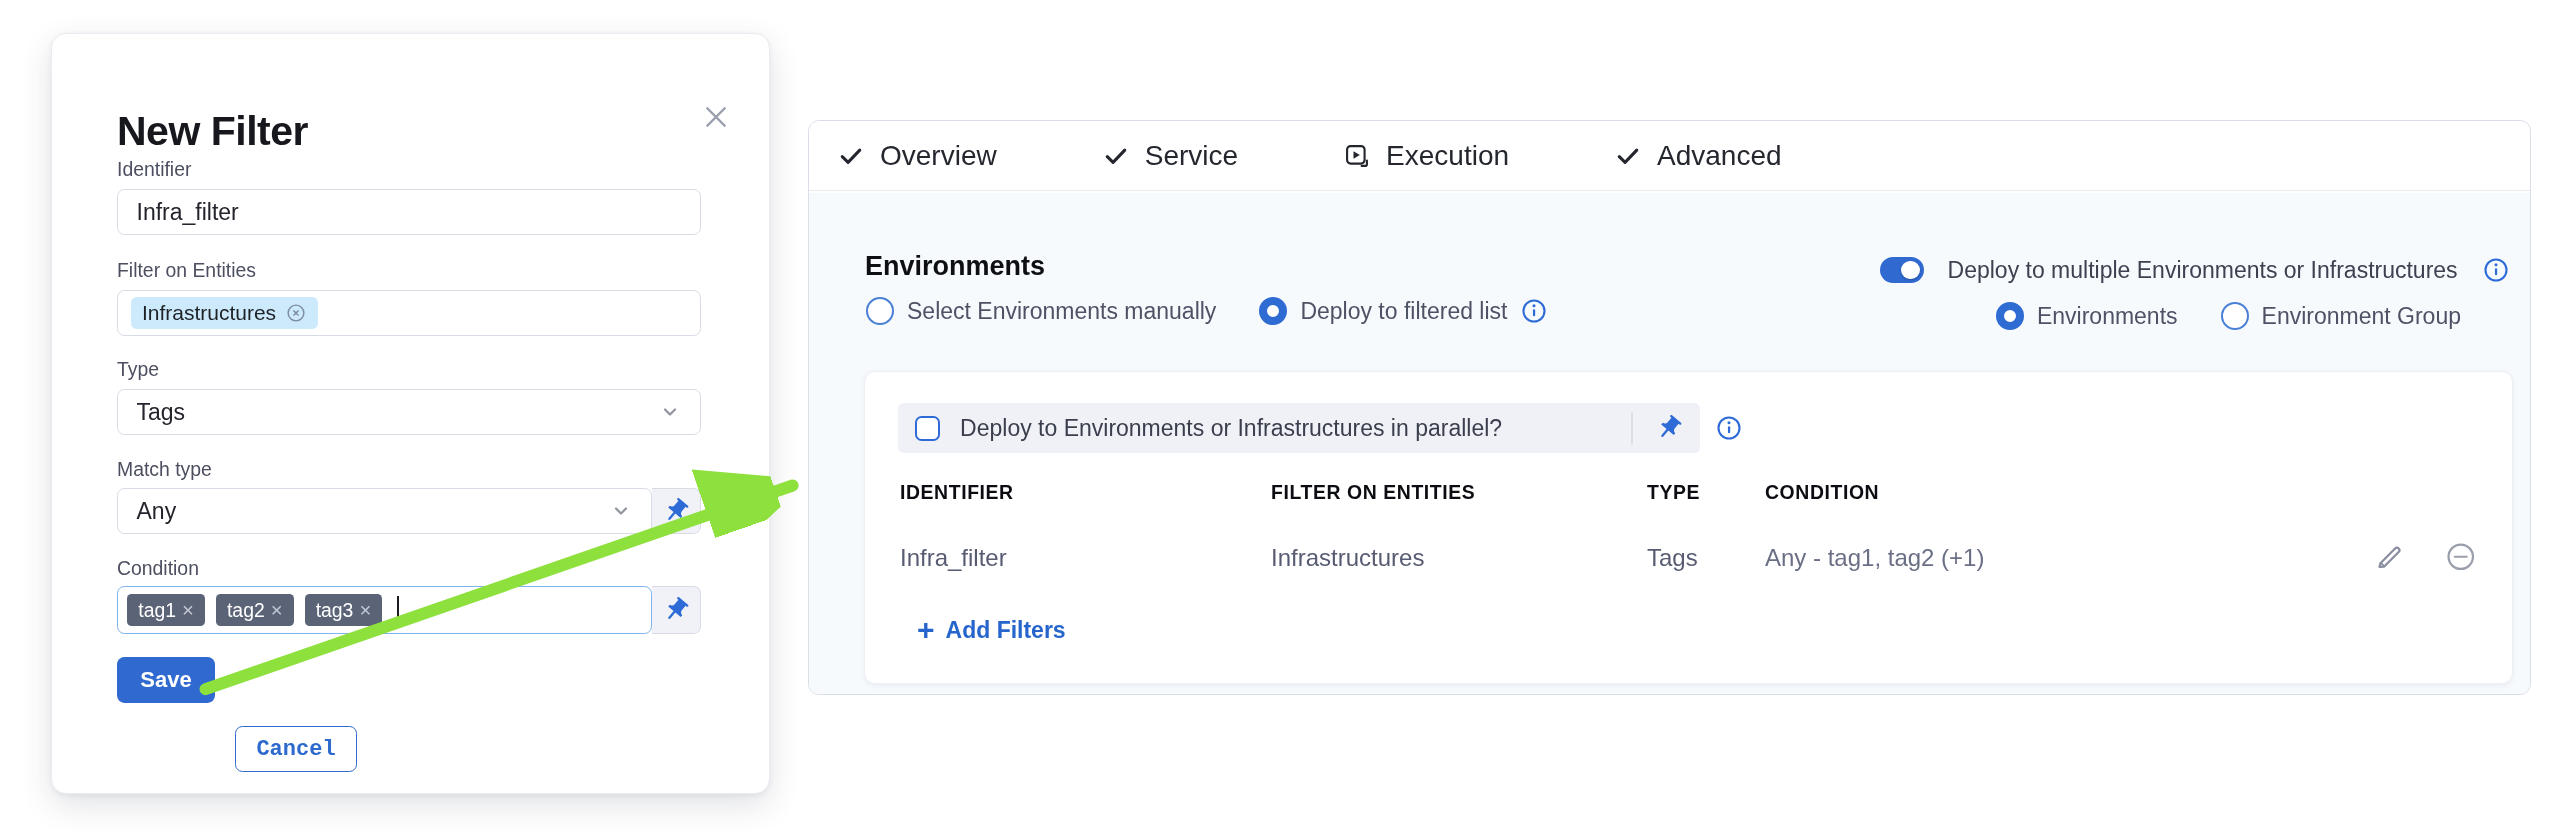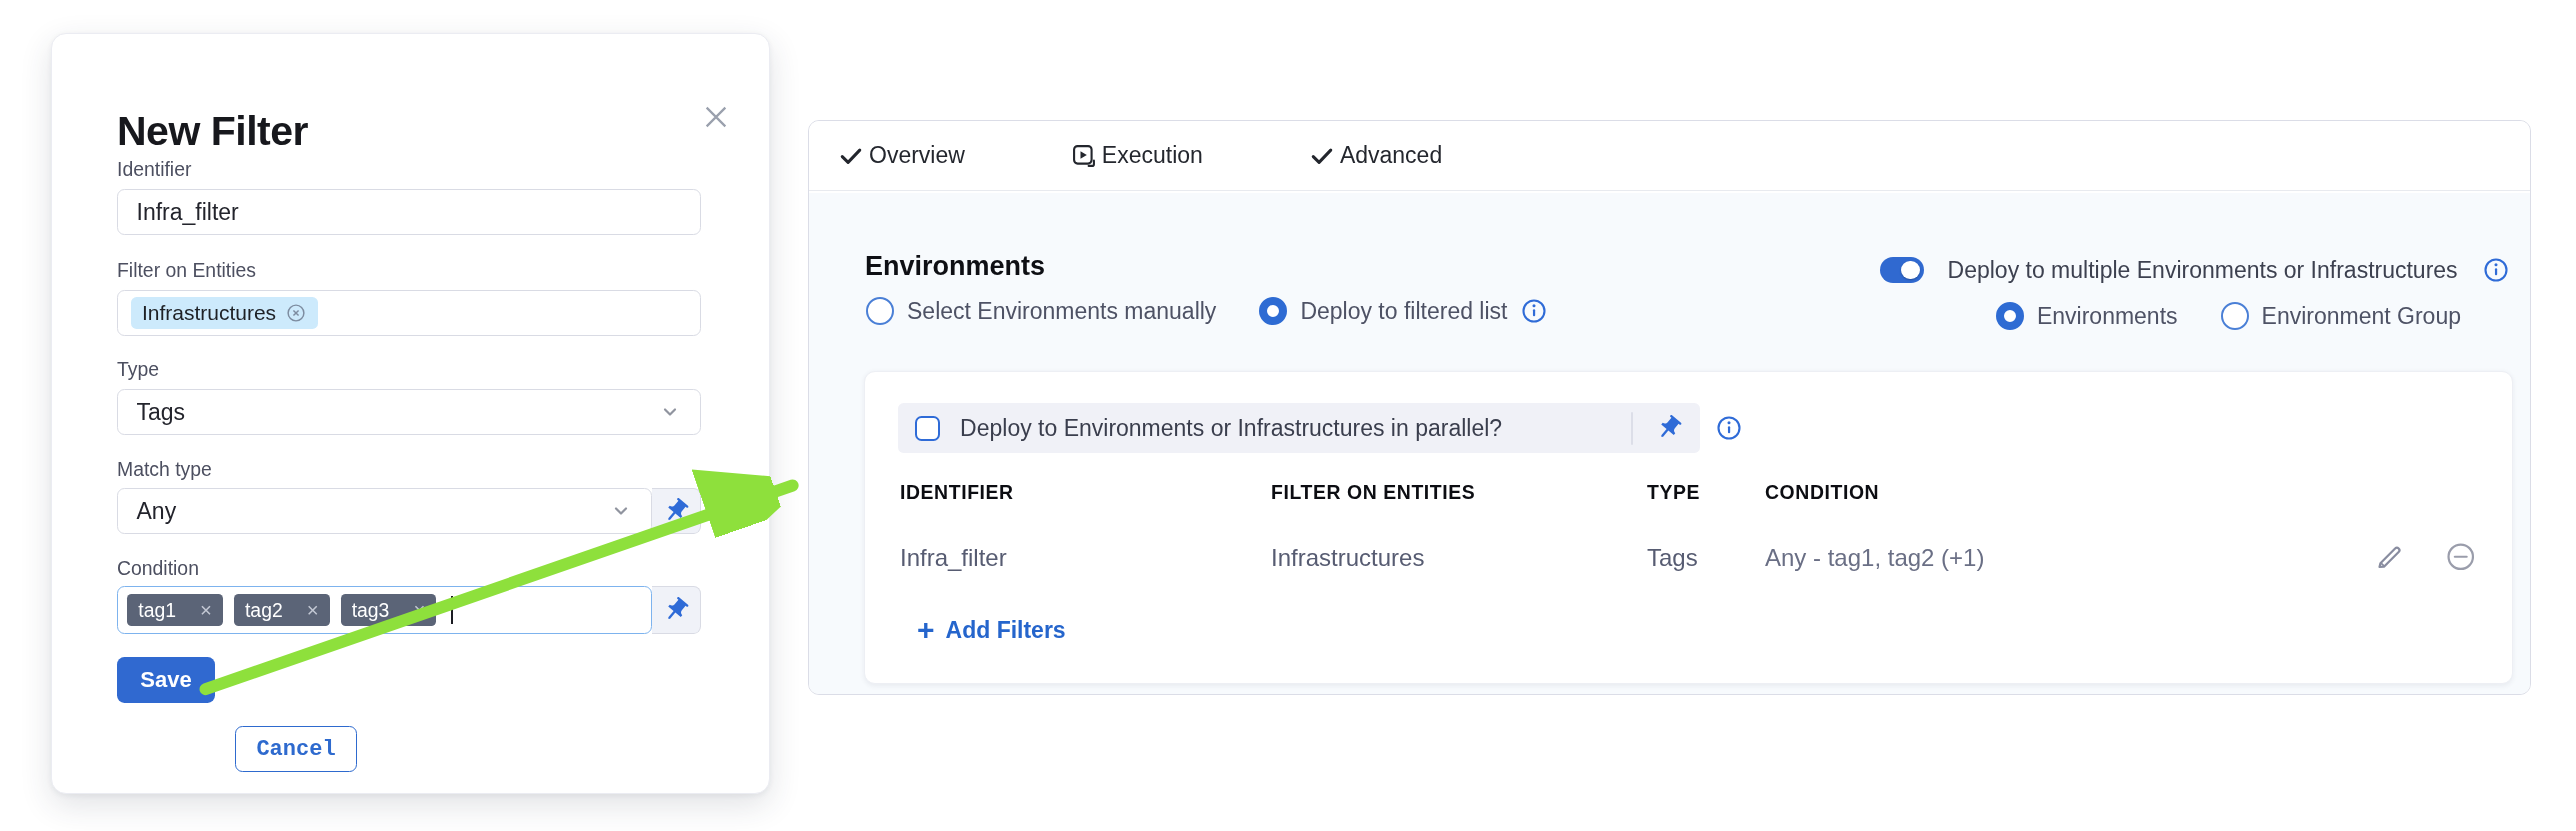--- a/index.html
+++ b/index.html
@@ -32,21 +32,21 @@
   }
   .chip-x{width:22px;height:22px;}
   .pinbox{
     position:absolute;left:600px;width:49px;height:46px;background:#f0f2f8;
     border:0.9px solid #d9dbe4;border-left:none;border-radius:0 7.4px 7.4px 0;box-sizing:border-box;
     display:flex;align-items:center;justify-content:center;cursor:pointer;
   }
   .pin-svg{width:28px;height:28px;}
   .cond-input{border:1.9px solid #7db3ee;gap:11px;padding:0 9.3px;}
   .tagchip{
-    display:flex;align-items:center;gap:24px;background:#5b6477;color:#fff;border-radius:4.6px;
+    display:flex;align-items:center;gap:6px;background:#5b6477;color:#fff;border-radius:4.6px;
     height:31.5px;padding:0 11px;font-size:19.4px;font-weight:500;
   }
   .tagchip .x{color:#c3c8d4;font-size:20.4px;line-height:1;cursor:pointer;}
   .caret{width:1.9px;height:28px;background:#1b1c22;margin-left:3.7px;}
   .btn-save{
     position:absolute;left:65px;top:623px;width:98px;height:46px;background:#3069d0;color:#fff;
     border:none;border-radius:7.4px;font-size:22px;font-weight:700;cursor:pointer;
     font-family:"Liberation Sans","DejaVu Sans",sans-serif;
   }
   .btn-cancel{
@@ -58,21 +58,21 @@
 
   
   .panel{
     position:absolute;left:808px;top:120px;width:1723px;height:575px;background:#fff;
     border:0.9px solid #dbdde7;border-radius:11px;box-sizing:border-box;overflow:hidden;
   }
   .tabbar{
     position:absolute;left:0;top:0;right:0;height:70px;background:#fff;
     border-bottom:1.9px solid #e8eaef;display:flex;align-items:stretch;padding-left:28px;gap:105px;box-sizing:border-box;
   }
-  .tab{display:flex;align-items:center;gap:4px;font-size:23px;font-weight:500;color:#24272e;position:relative;cursor:pointer;}
+  .tab{display:flex;align-items:center;gap:15px;font-size:28px;font-weight:500;color:#24272e;position:relative;cursor:pointer;}
   .tab.active{font-weight:700;}
   .tab.active::after{
     content:"";position:absolute;left:-15px;right:-15px;bottom:-1.9px;height:6.5px;background:#2f6bd7;border-radius:1.9px;
   }
   .tab svg{width:28px;height:28px;flex:0 0 auto;}
   .section{position:absolute;left:0;top:72px;right:0;bottom:0;background:#f7fafd;}
   .env-heading{position:absolute;left:56px;top:130px;font-size:27px;font-weight:700;color:#0e0f14;}
   .radio-row-left{position:absolute;left:57px;top:176px;display:flex;align-items:center;}
   .radio{width:28px;height:28px;border-radius:50%;background:#fff;box-sizing:border-box;flex:0 0 auto;cursor:pointer;}
   .radio.off{border:2.3px solid #4a7fd6;}
@@ -197,20 +197,26 @@
 <div class="panel">
   <div class="tabbar">
     <div class="tab">
       <svg viewBox="0 0 24 24" fill="none">
           <path d="M4.5 12.5 l5 5 L19.5 7" stroke="#23262d" stroke-width="2.6" stroke-linecap="round" stroke-linejoin="round"></path>
         </svg>
       <span>Overview</span>
     </div>
     <div class="tab">
       <svg viewBox="0 0 24 24" fill="none">
+          <path d="M4.5 12.5 l5 5 L19.5 7" stroke="#23262d" stroke-width="2.6" stroke-linecap="round" stroke-linejoin="round"></path>
+        </svg>
+      <span>Service</span>
+    </div>
+    <div class="tab">
+      <svg viewBox="0 0 24 24" fill="none">
         <rect x="3.5" y="3.5" width="15" height="15" rx="3" stroke="#23262d" stroke-width="1.8"></rect>
         <path d="M9 8 l5.4 3.2 L9 14.4 Z" fill="#23262d"></path>
         <path d="M20.5 16 v3 a1.5 1.5 0 0 1 -1.5 1.5 h-3" stroke="#23262d" stroke-width="1.8" stroke-linecap="round"></path>
       </svg>
       <span>Execution</span>
     </div>
     <div class="tab">
       <svg viewBox="0 0 24 24" fill="none">
           <path d="M4.5 12.5 l5 5 L19.5 7" stroke="#23262d" stroke-width="2.6" stroke-linecap="round" stroke-linejoin="round"></path>
         </svg>

